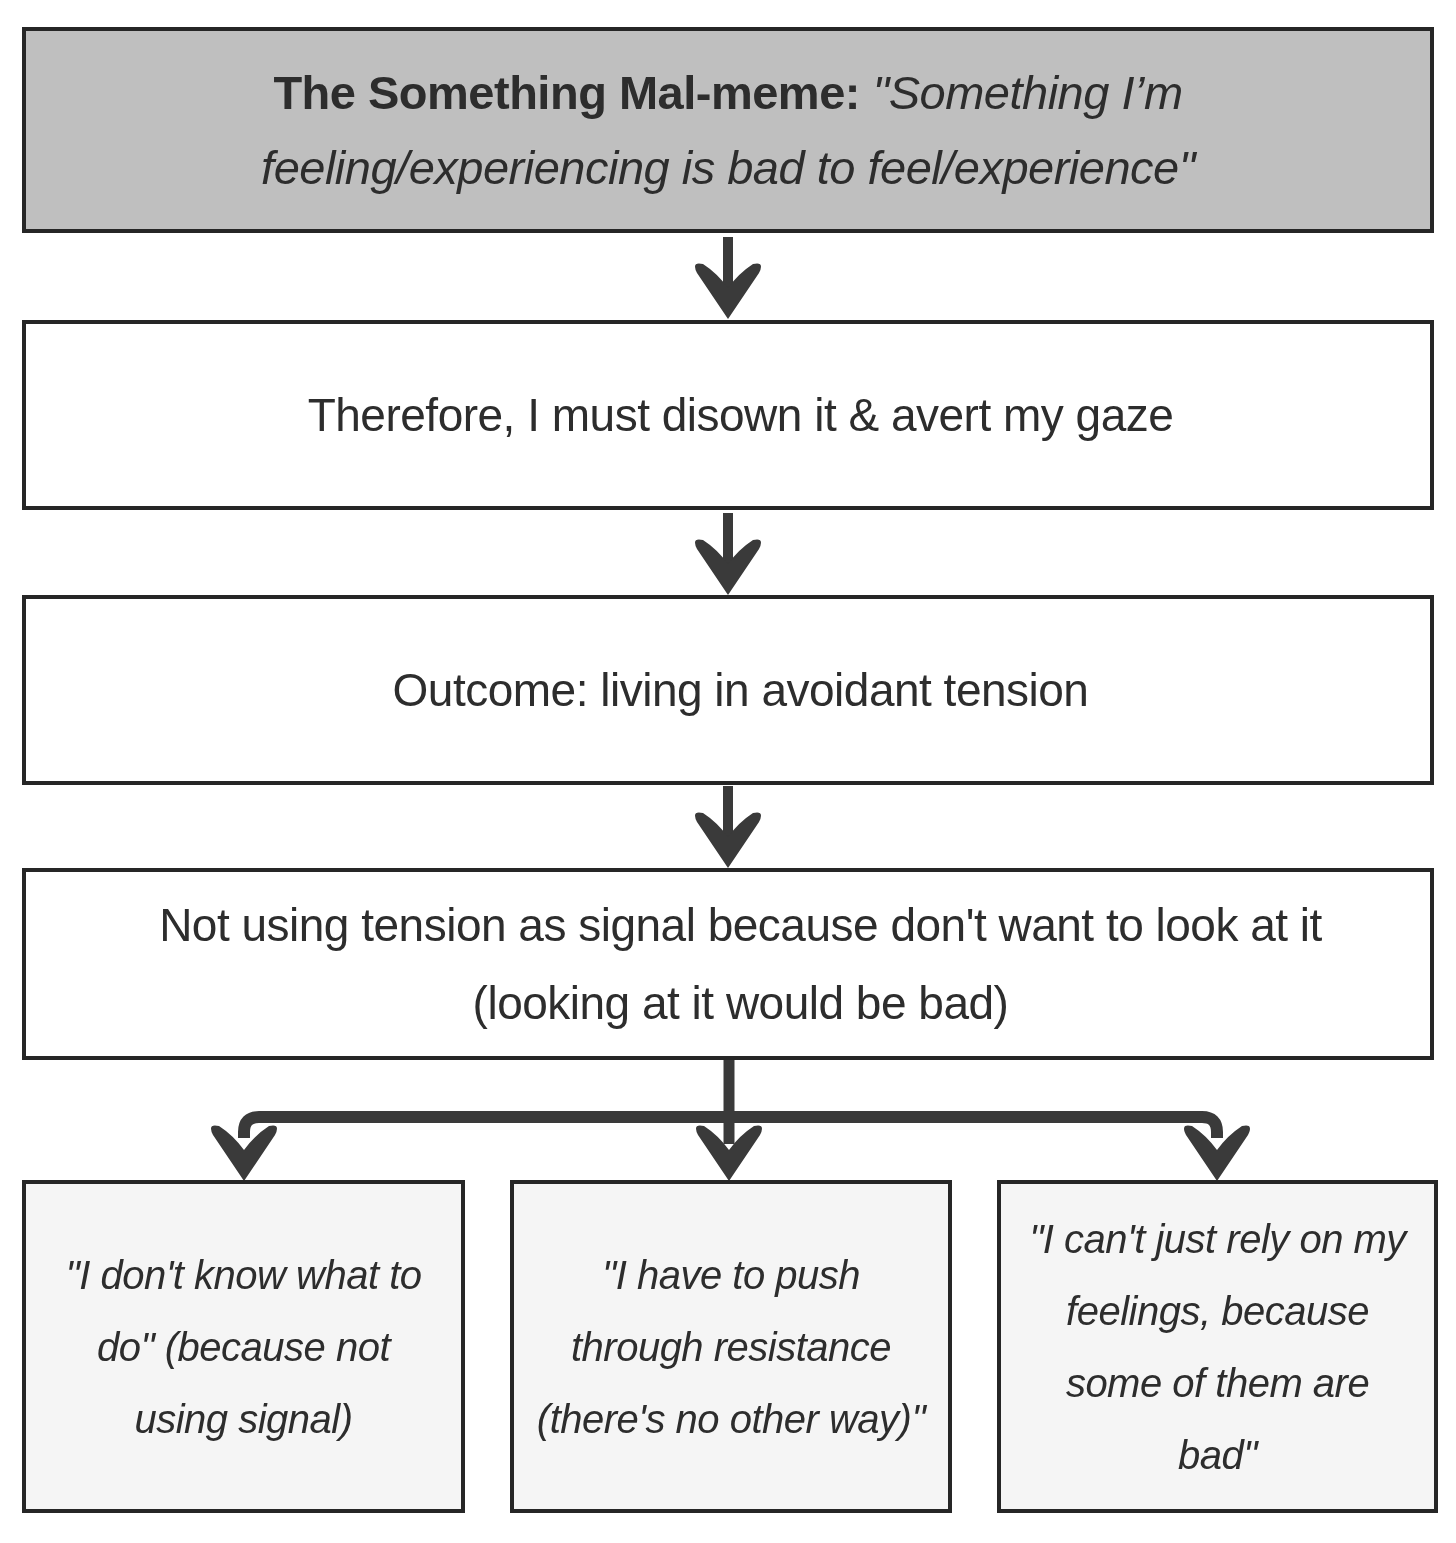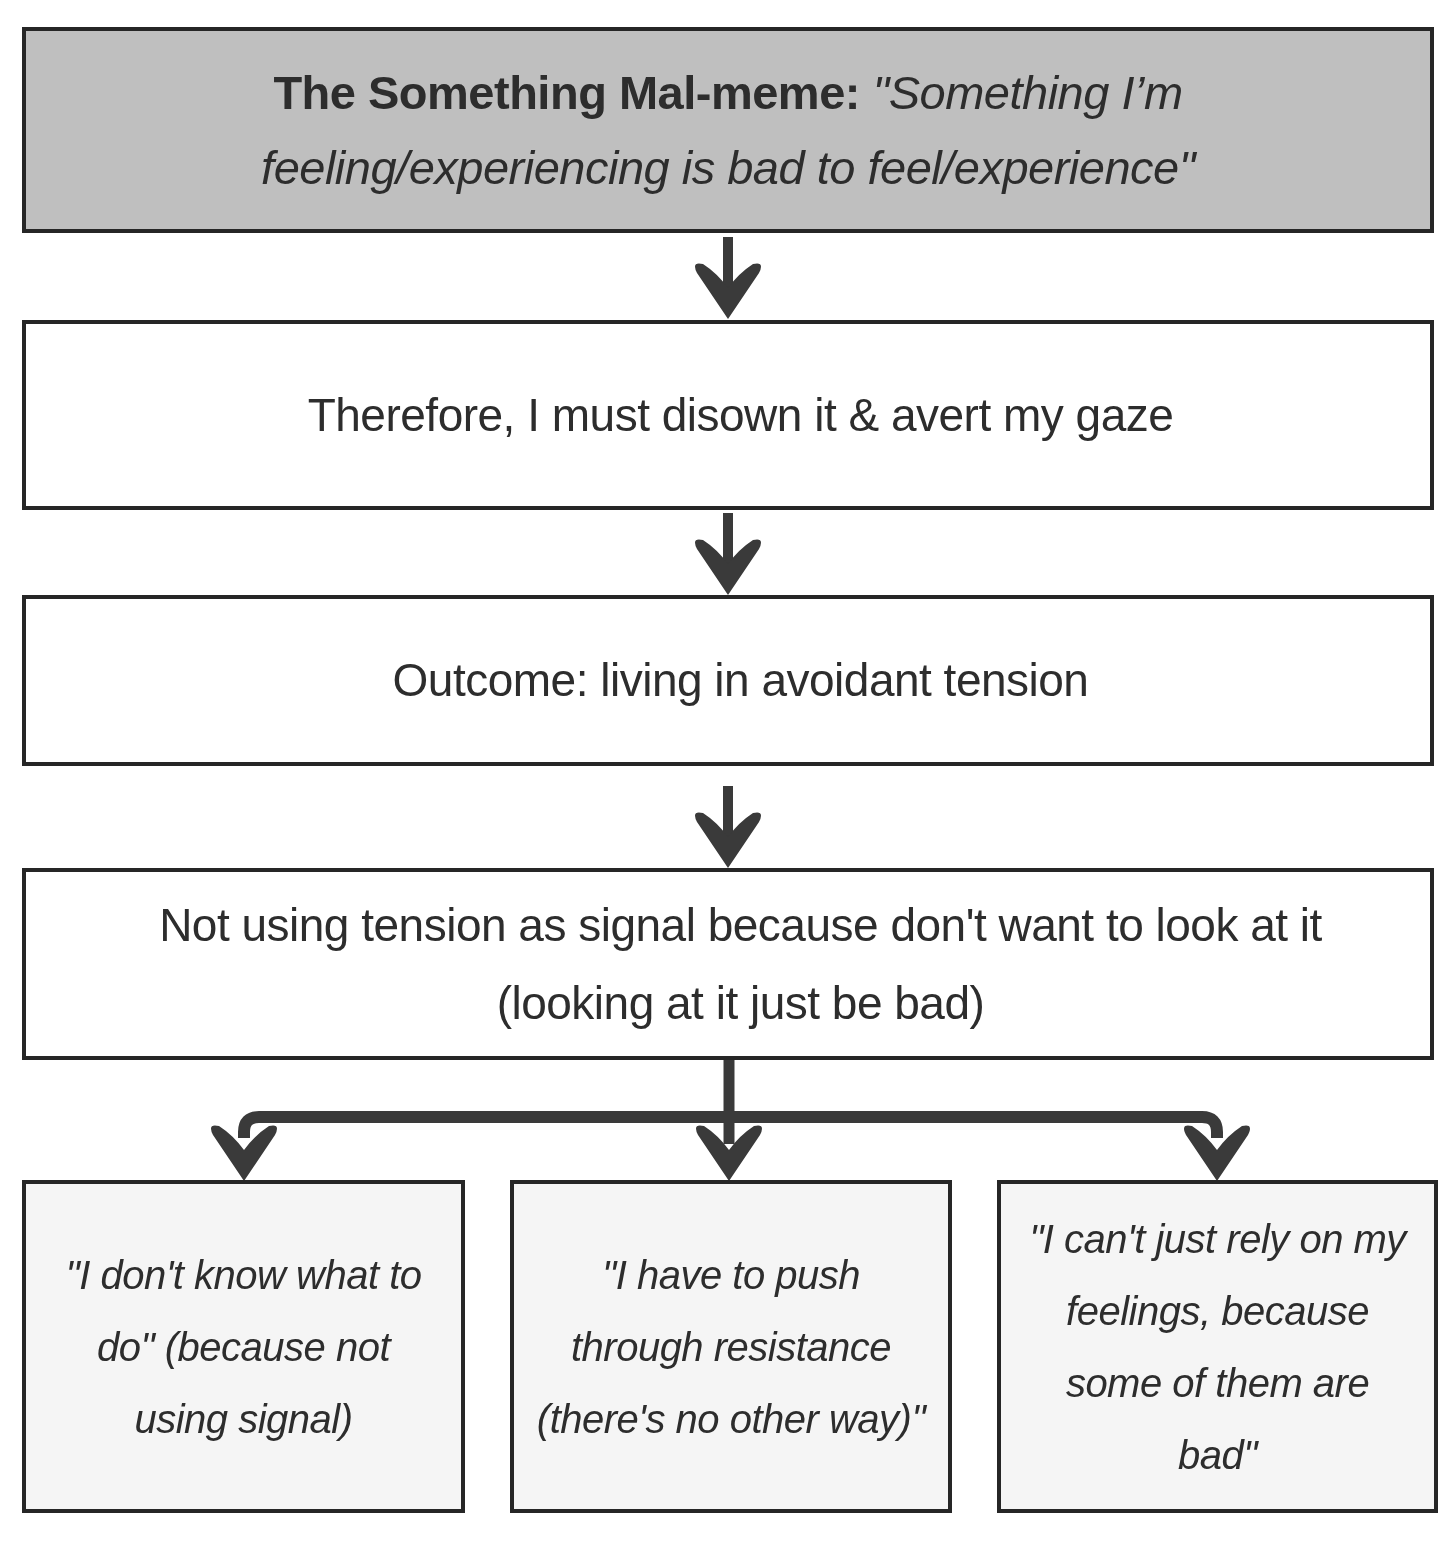--- a/index.html
+++ b/index.html
@@ -20,21 +20,21 @@
     background:var(--root-fill); font-size:47px; letter-spacing:-0.5px;
   }
   .root-inner { max-width:1260px; line-height:1.6; }
   .bold-part { font-weight:700; }
   .quote-part { font-style:italic; }
   .step {
     left:22px; width:1412px; background:var(--step-fill);
     font-size:46px; line-height:1.7; letter-spacing:-0.5px;padding-left:25px;
   }
   #step1 { top:320px; height:190px; }
-  #step2 { top:595px; height:171px;text-align:center; }
+  #step2 { top:595px; height:190px;text-align:center; }
   #step3 { top:868px; height:192px; }
   .narrow { max-width:1200px; }
   .branch {
     top:1180px; height:333px; background:var(--branch-fill);
     font-style:italic; font-size:40px; line-height:1.8; letter-spacing:-0.5px;
     padding:0 22px;
   }
   #branch0 { left:22px;  width:443px; }
   #branch1 { left:510px; width:442px; }
   #branch2 { left:997px; width:441px; }
@@ -73,21 +73,21 @@
   <div id="step2" class="box step">
     <div>Outcome: living in avoidant tension</div>
   </div>
 
   <svg id="arrowC" class="varrow" viewBox="-38 -84 76 84">
     <path class="arrow-line" d="M 0 -82 V -30" stroke-width="10"></path>
     <path class="arrow-head" d="M 0 0 L -31 -46 Q -37 -58 -25 -55 Q -11 -46 0 -31 Q 11 -46 25 -55 Q 37 -58 31 -46 Z"></path>
   </svg>
 
   <div id="step3" class="box step">
-    <div class="narrow">Not using tension as signal because don't want to look at it (looking at it just be bad)</div>
+    <div class="narrow">Not using tension as signal because don't want to look at it (looking at it would be bad)</div>
   </div>
 
   <svg id="connector" viewBox="0 0 1456 125">
     <path class="arrow-line" d="M 729 2 V 86" stroke-width="11"></path>
     <path class="arrow-line" d="M 244 80 V 74 Q 244 59 259 59 H 1202 Q 1217 59 1217 74 V 80" stroke-width="12"></path>
     <g transform="translate(244,123)">
       <path class="arrow-head" d="M 0 0 L -31 -46 Q -37 -58 -25 -55 Q -11 -46 0 -31 Q 11 -46 25 -55 Q 37 -58 31 -46 Z"></path>
     </g>
     <g transform="translate(729,123)">
       <path class="arrow-head" d="M 0 0 L -31 -46 Q -37 -58 -25 -55 Q -11 -46 0 -31 Q 11 -46 25 -55 Q 37 -58 31 -46 Z"></path>

